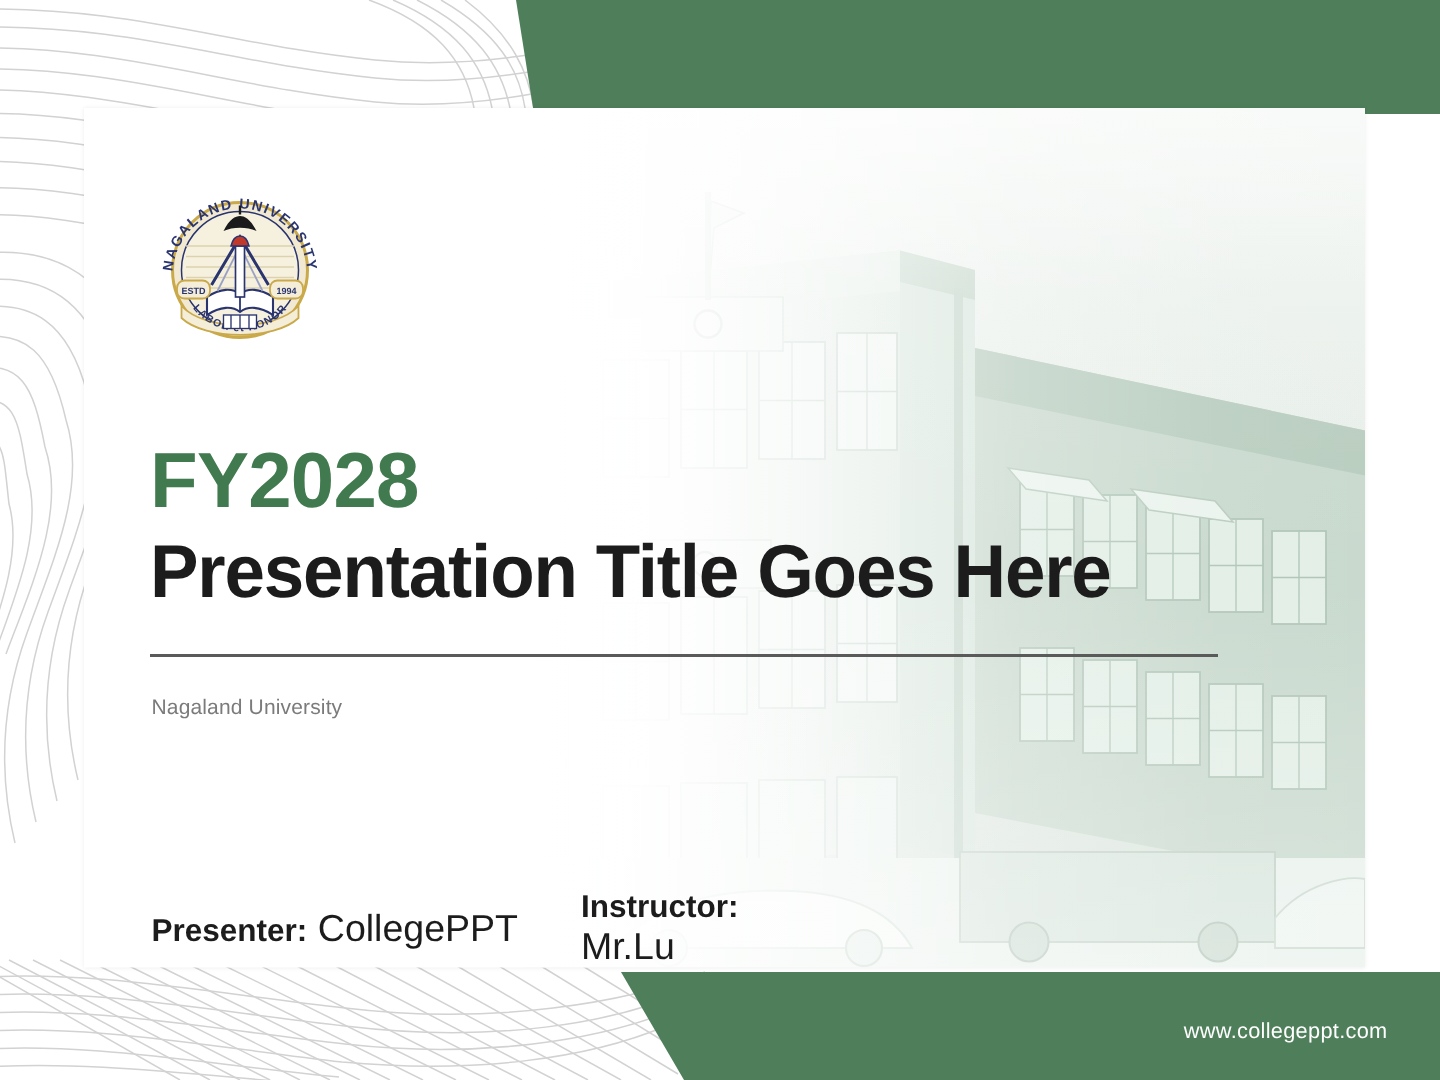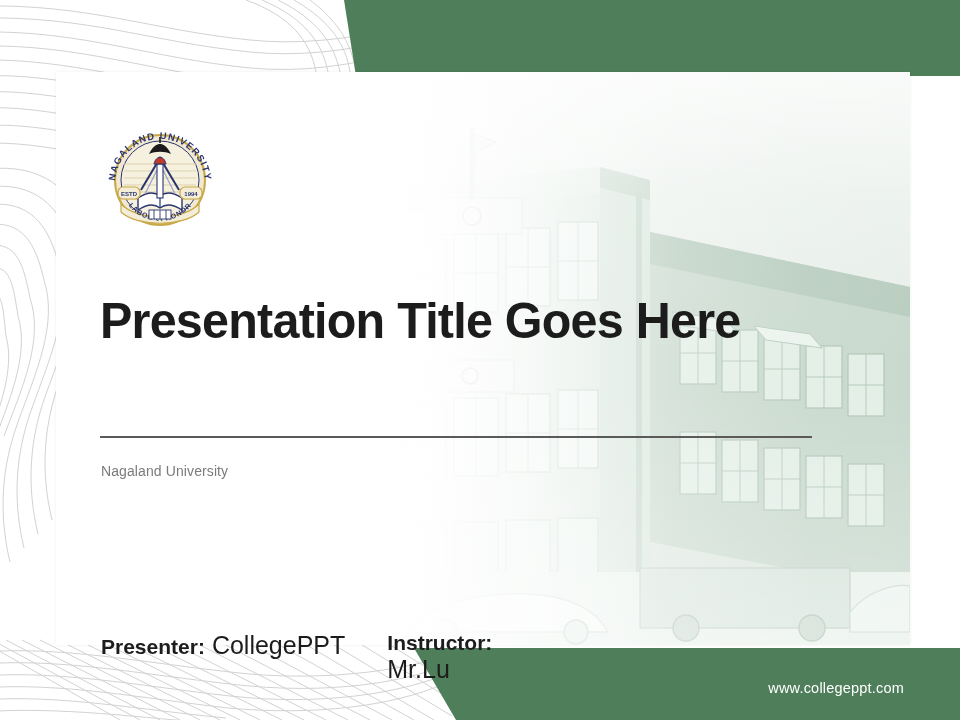--- a/index.html
+++ b/index.html
@@ -143,42 +143,41 @@
     white-space: nowrap;
   }
 
   
   .credits {
     position: absolute;
     left: 101px;
     top: 593px;
     z-index: 6;
     display: flex;
-    align-items: flex-start;
+    align-items: center;
     white-space: nowrap;
-    margin-top: 38px;
   }
   .credit-group { display: inline-flex; align-items: baseline; }
   .credit-group + .credit-group { margin-left: 42px; flex-direction: column; }
   .credit-label {
     font-size: 21px;
     font-weight: bold;
     color: #1c1c1c;
     margin-right: 7px;
   }
   .credit-value {
     font-size: 25px;
     font-weight: normal;
     color: #1c1c1c;
   }
 
   
   .website {
     position: absolute;
-    right: 56px;
+    right: 35px;
     top: 680px;
     font-size: 14.5px;
     color: #ffffff;
     letter-spacing: 0.2px;
     z-index: 5;
     white-space: nowrap;
   }
 </style>
 </head>
 <body>
@@ -401,20 +400,21 @@
       <textPath href="#arcBottom" startOffset="50%" text-anchor="middle">LABOR et HONOR</textPath>
     </text>
 
     <g stroke="#2a3570" stroke-width="0.9" fill="#ffffff">
       <rect x="48" y="86" width="22" height="9"></rect>
       <path d="M53,86 L53,95 M59,86 L59,95 M65,86 L65,95"></path>
     </g>
   </svg>
 
   <div class="text-block">
+    <div class="fy-line">FY2028</div>
     <div class="main-title">Presentation Title Goes Here</div>
   </div>
 
   <div class="divider"></div>
 
   <div class="subtitle">Nagaland University</div>
 
   <div class="credits">
     <span class="credit-group">
       <span class="credit-label">Presenter:</span>

